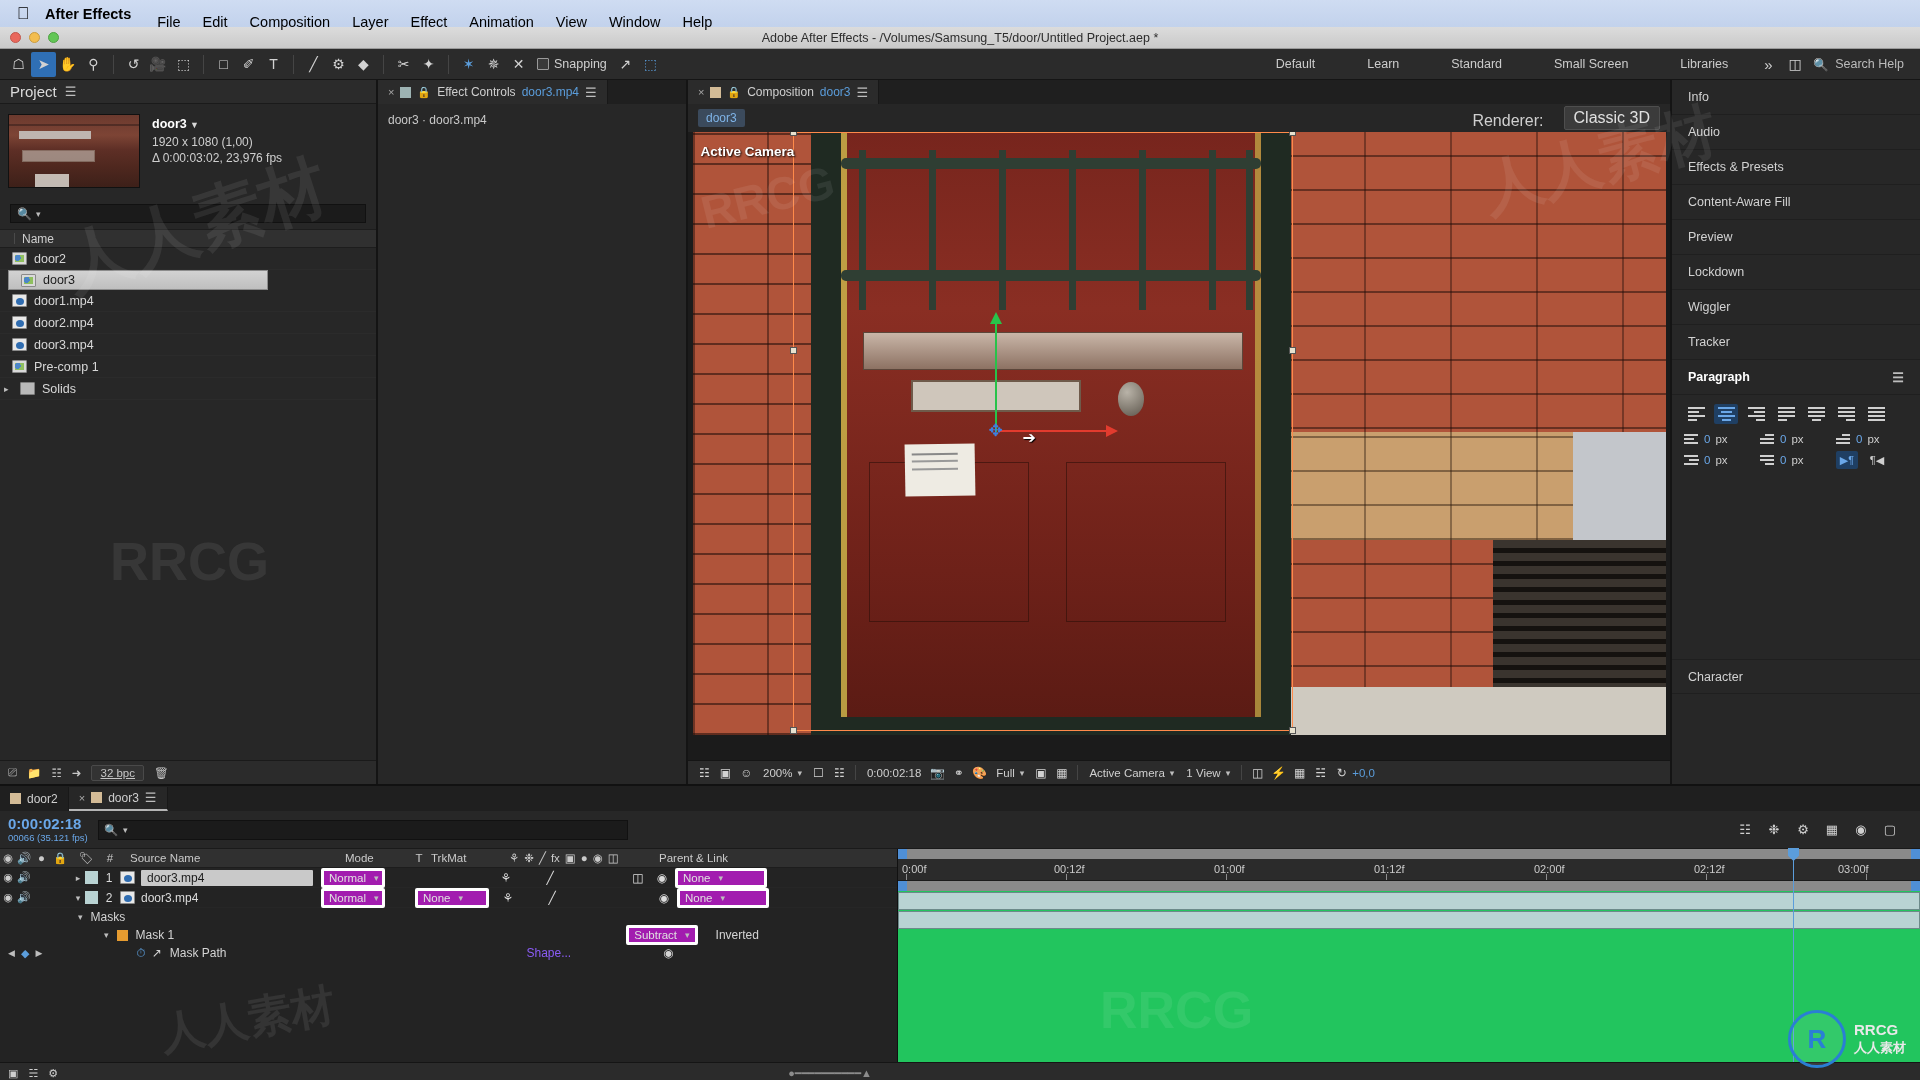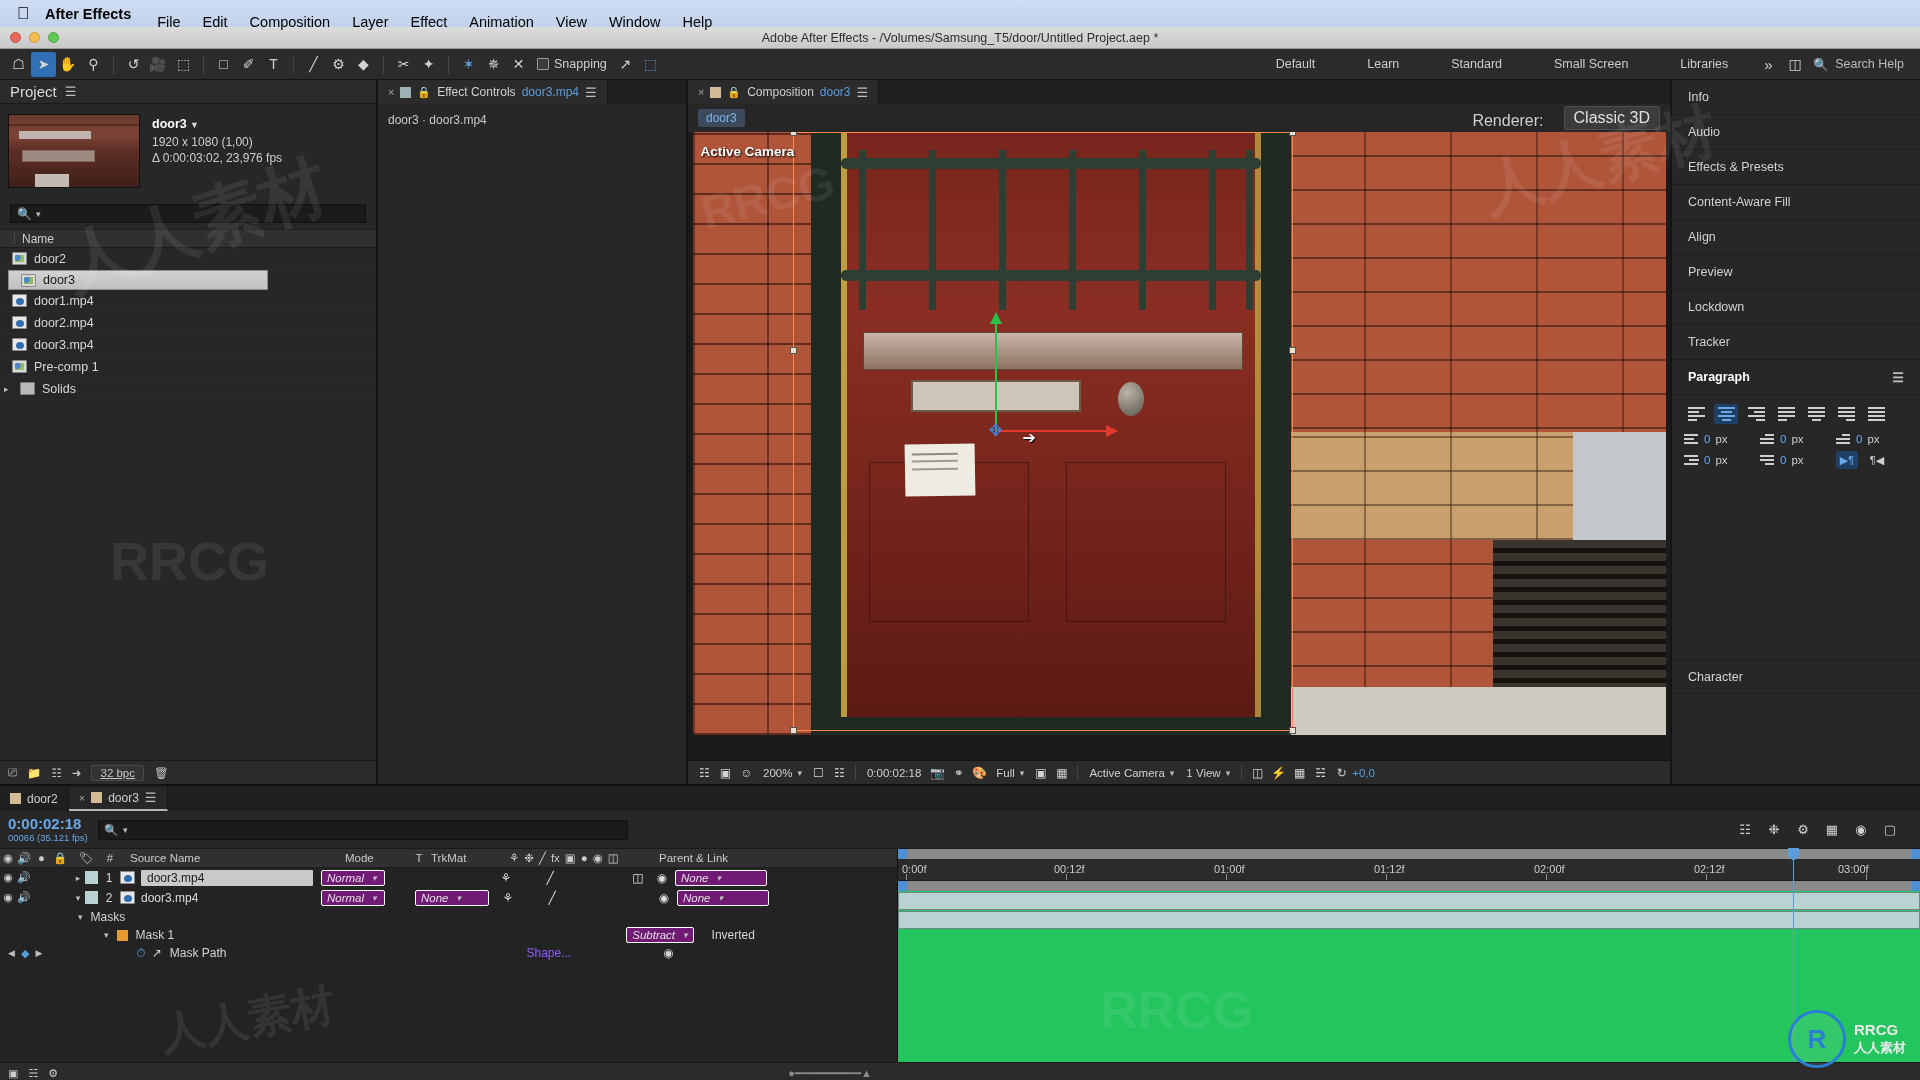--- a/index.html
+++ b/index.html
@@ -238,22 +238,22 @@
   .tl-body { flex:1; display:flex; }
   .tl-left { width:898px; border-right:1px solid #111; }
   .tl-colhead { height:19px; background:#303030; display:flex; align-items:center; font-size:11.5px;
                 color:#cacaca; border-bottom:1px solid #1d1d1d; }
   .ch { display:flex; align-items:center; }
   .layer-row { height:20px; display:flex; align-items:center; font-size:12px; color:#dcdcdc;
                border-bottom:1px solid #262626;}
   .layer-row .eye,.layer-row .aud{width:16px;text-align:center;color:#cfcfcf;font-size:11px;}
   .swatch{width:13px;height:13px;background:#b9d3d3;}
   .lname { background:#c9c9c9; color:#1c1c1c; padding:1px 6px; border-radius:1px;}
-  .ddbox { background:#701a75; border:1px solid #ffffff; padding:1px 5px; display:flex;
-           align-items:center; gap:8px; color:#e0e0e0; font-size:11.5px; border-radius:2px;font-style:italic;}
+  .ddbox { background:#a21caf; border:3px solid #ffffff; padding:1px 5px; display:flex;
+           align-items:center; gap:8px; color:#e0e0e0; font-size:11.5px; border-radius:2px;}
   .sub-row { height:18px; display:flex; align-items:center; font-size:12px; color:#d4d4d4; }
   .orange-sq{width:11px;height:11px;background:#e59b30;}
   .tl-right { flex:1; background:#22c55e; position:relative; }
   .ruler { height:22px; background:#2b2b2b; position:relative; border-bottom:1px solid #1a1a1a;}
   .ruler .lbl{position:absolute;top:4px;font-size:11px;color:#cbcbcb;}
   .ruler .tick{position:absolute;bottom:0;width:1px;height:6px;background:#8e8e8e;}
   .workbar{height:10px;background:#8a8a8a;position:relative;margin:0;}
   .workbar .cap{position:absolute;top:0;bottom:0;width:9px;background:#4f8fd6;}
   .track{height:18px;background:#b9d3d3;border:1px solid #6d8a8a;margin:1px 0;}
   .playhead{position:absolute;top:0;bottom:0;width:1px;background:#5b9ddb;}
@@ -531,23 +531,23 @@
         <span class="cf-ic">↻</span>
         <span class="blue">+0,0</span>
       </div>
     </div>
 
     <div class="rdock">
       <div class="rrow">Info</div>
       <div class="rrow">Audio</div>
       <div class="rrow">Effects &amp; Presets</div>
       <div class="rrow">Content-Aware Fill</div>
-      <div class="rrow">Align</div>
       <div class="rrow">Preview</div>
       <div class="rrow">Lockdown</div>
+      <div class="rrow">Wiggler</div>
       <div class="rrow">Tracker</div>
       <div class="rrow head">
         <span>Paragraph</span>
         <span class="hamb">☰</span>
       </div>
 
       <div class="para-align">
         <span class="al-btn">
             <span class="al-lines">
               <i style="width:17px"></i>

